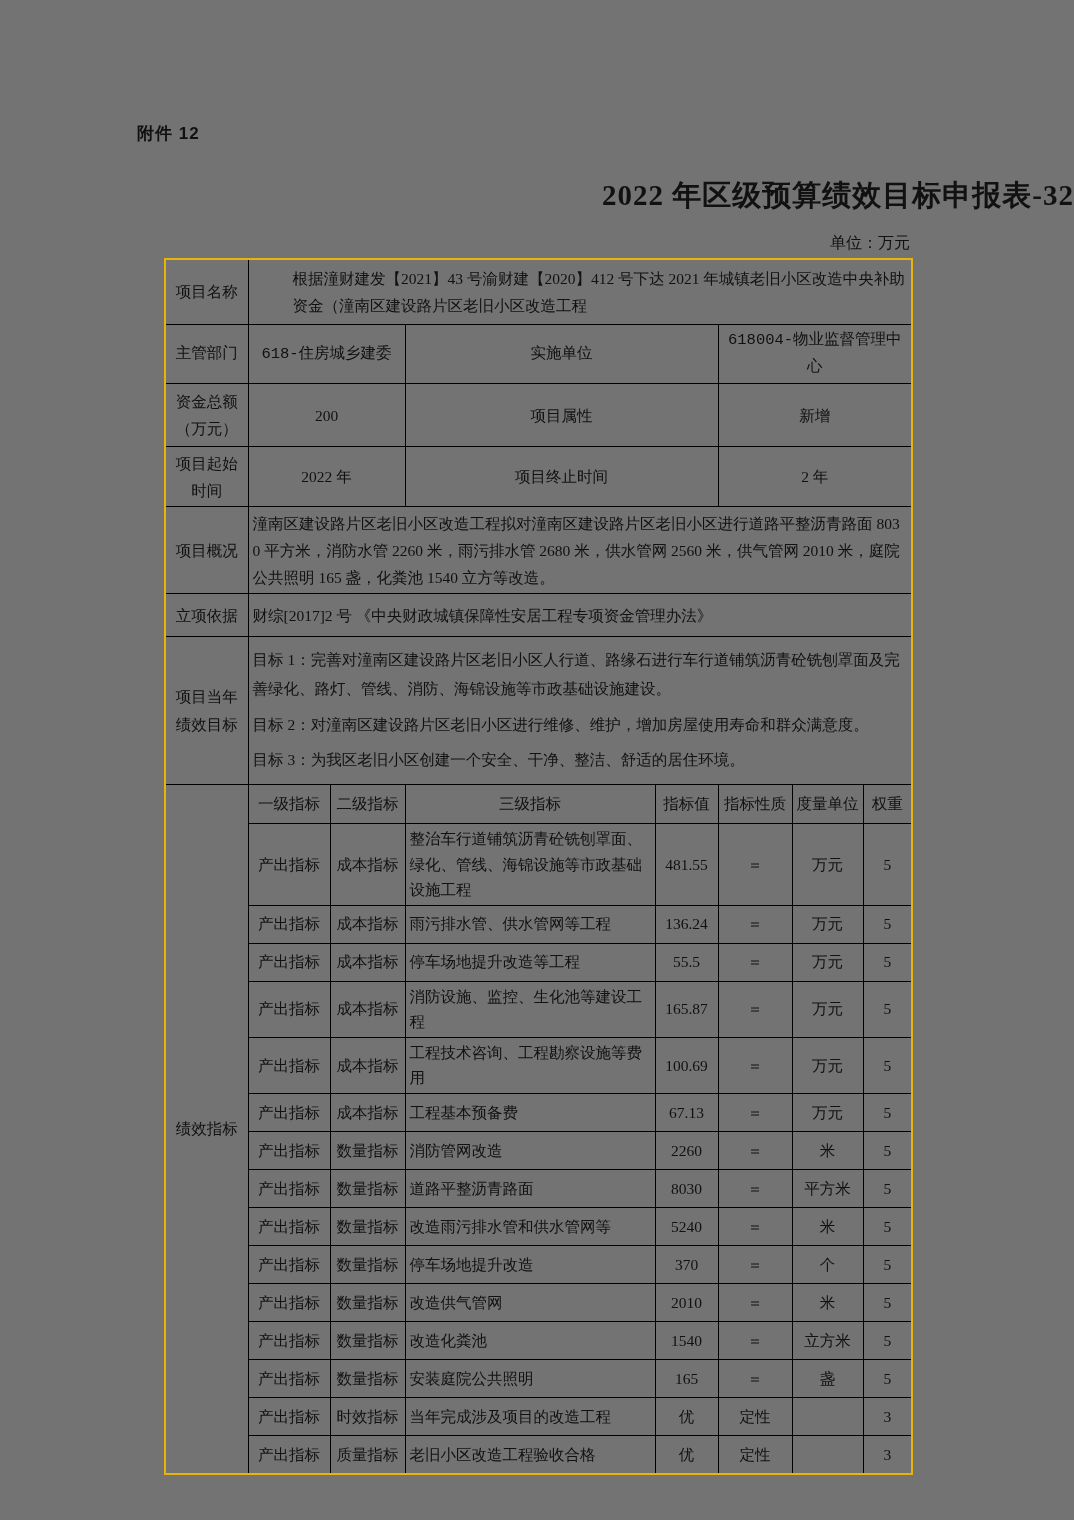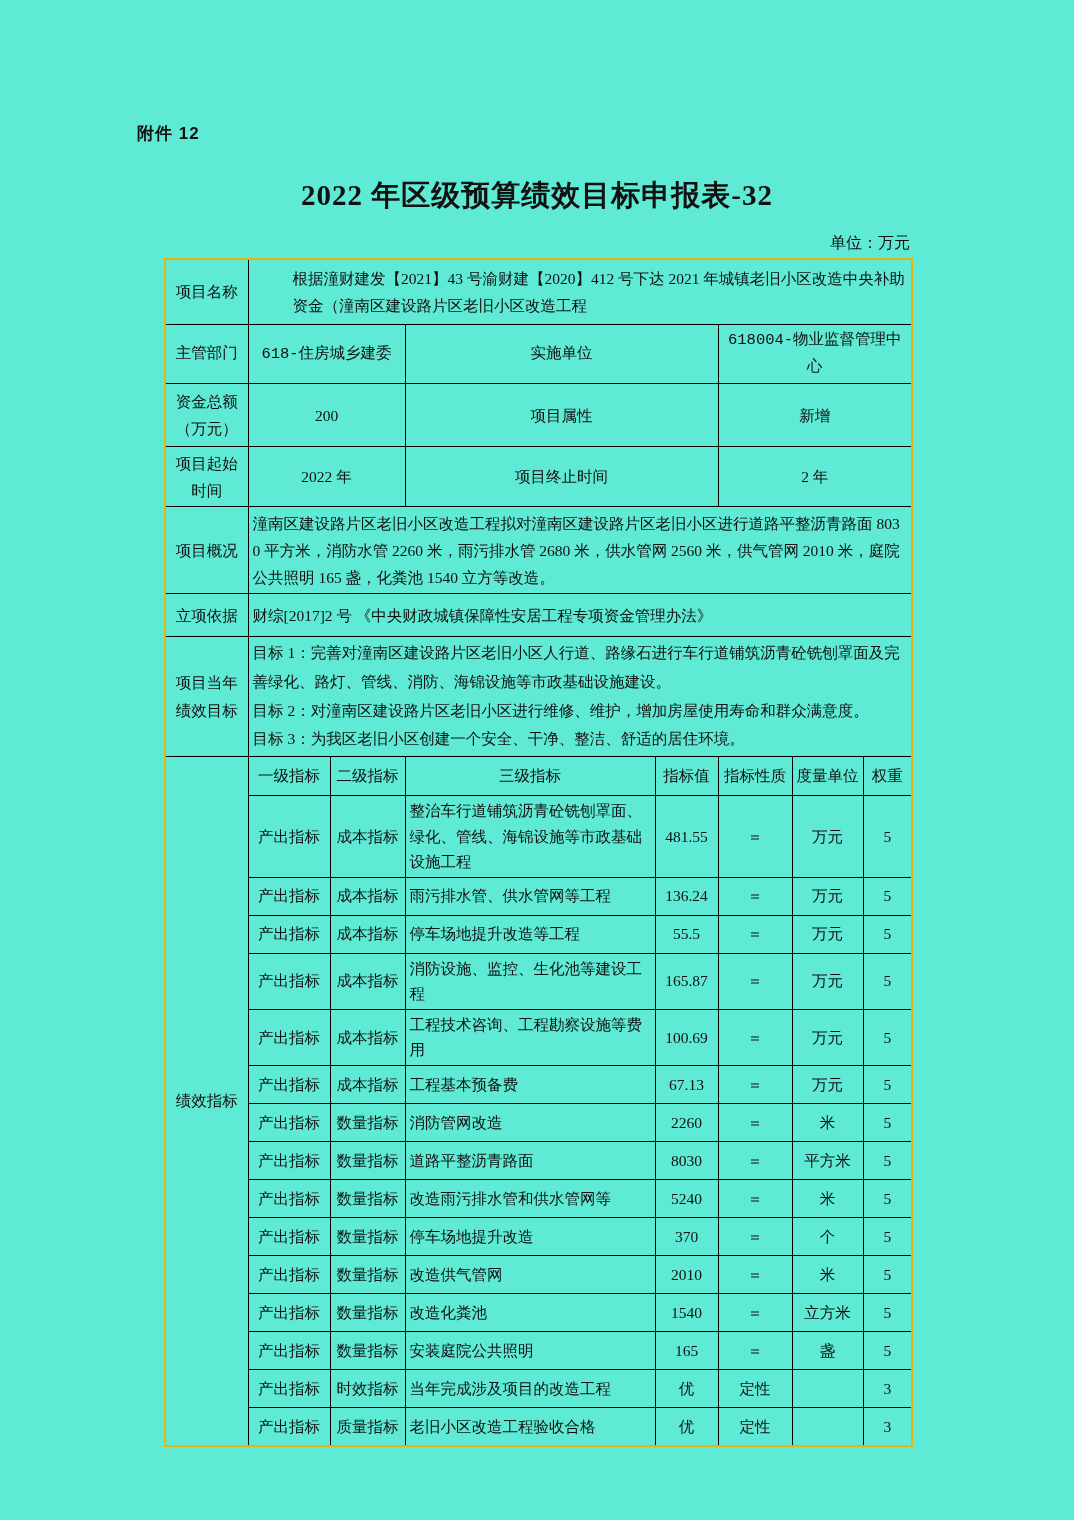--- a/index.html
+++ b/index.html
@@ -4,40 +4,40 @@
 <style>
   html, body {
     margin: 0;
     padding: 0;
     background: #ffffff;
   }
   .sheet {
     position: relative;
     width: 1074px;
     height: 1520px;
-    background: #5eead4;
+    background: #737373;
     color: #111111;
     font-family: "Liberation Serif", "DejaVu Serif", serif;
     overflow: hidden;
   }
   .attachment {
     position: absolute;
     left: 137px;
     top: 122px;
     font-family: "Liberation Sans", "DejaVu Sans", sans-serif;
     font-weight: bold;
     font-size: 17px;
     letter-spacing: 1px;
   }
   .doc-title {
     position: absolute;
     left: 0;
     top: 176px;
     width: 100%;
-    text-align: center;
+    text-align: right;
     font-weight: bold;
     font-size: 29px;
     letter-spacing: 1px;
   }
   .unit-note {
     position: absolute;
     top: 233px;
     right: 164px;
     font-size: 16px;
   }
@@ -66,21 +66,21 @@
   tr.r-name td  { height: 60px; padding-left: 44px; }
   tr.r-dept th, tr.r-dept td { height: 38px; font-family: Liberation Mono, monospace; }
   tr.r-amount td { height: 58px; }
   tr.r-dates td  { height: 55px; }
   tr.r-overview td { height: 82px; border-radius: 26px; }
   tr.r-basis td  { height: 38px; }
   tr.r-goals td  { height: 110px; }
   tr.r-ind-head th, tr.r-ind-head td { height: 34px; }
   tr.ind-row td { height: 33px; line-height: 1.65; }
   .goals-cell p {
-    margin: 0 0;
+    margin: 7px 0;
     line-height: 1.85;
   }
   .pagenum {
     position: absolute;
     left: 0;
     top: 1402px;
     width: 100%;
     text-align: center;
     font-size: 16px;
   }

